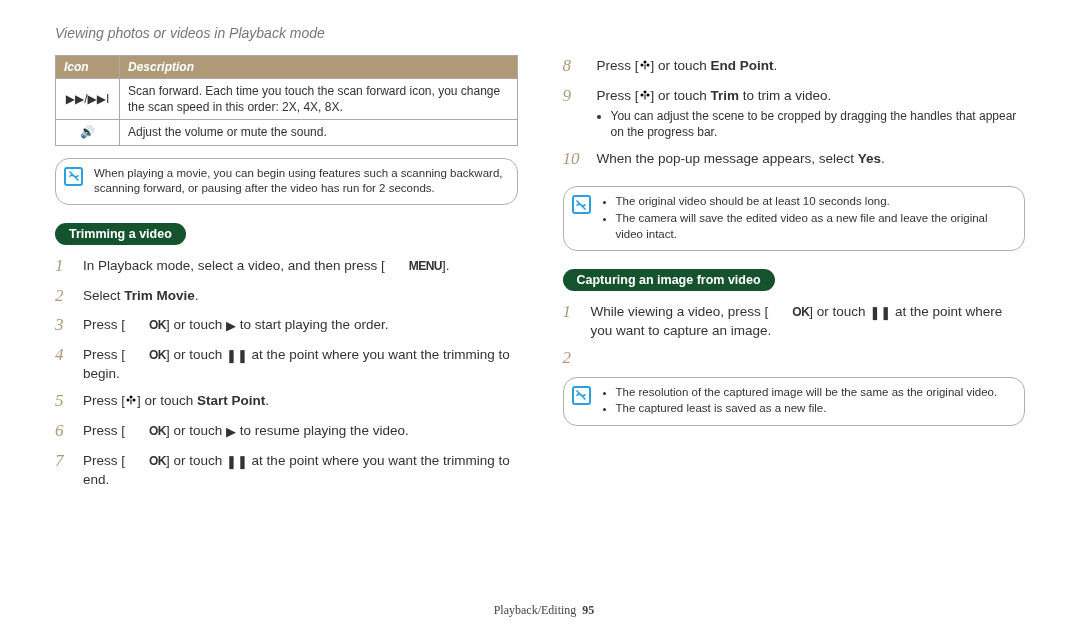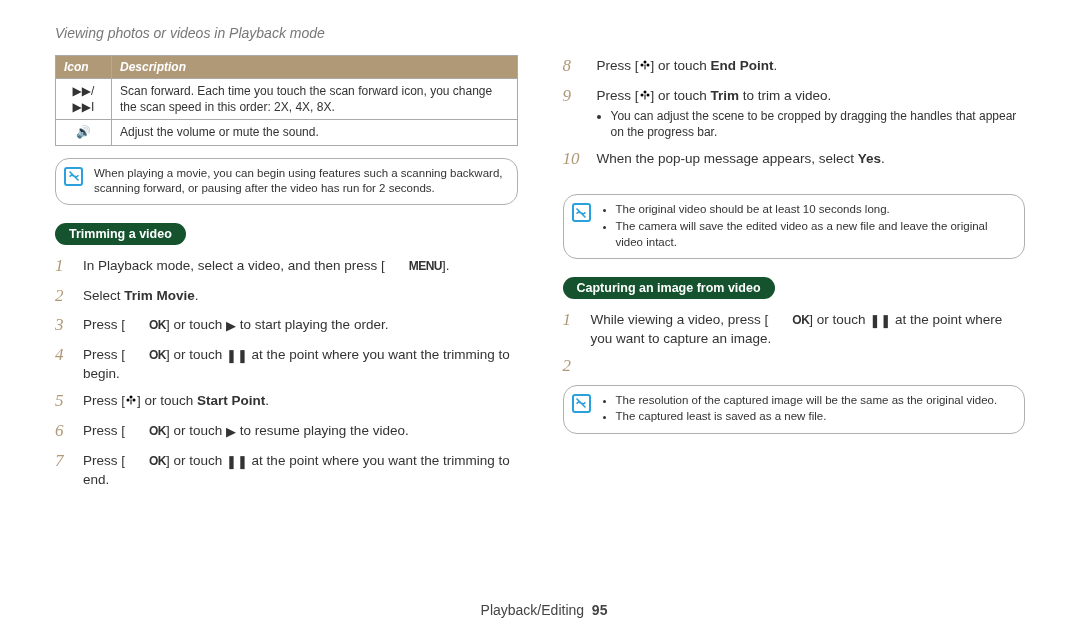--- a/index.html
+++ b/index.html
@@ -35,21 +35,21 @@
   table.icon-table th {
     background: #b09977;
     color: #fff;
     font-weight: bold;
     font-style: italic;
     font-size: 12px;
     text-align: left;
     padding: 4px 8px;
     border: 1px solid #aaa;
   }
-  table.icon-table th:first-child { width: 56px; }
+  table.icon-table th:first-child { width: 64px; }
   table.icon-table td {
     border: 1px solid #aaa;
     padding: 4px 8px;
     font-size: 12px;
     line-height: 1.35;
     vertical-align: middle;
   }
   .cell-icon { text-align: center; font-size: 14px; }
 
   
@@ -124,22 +124,23 @@
     padding-left: 24px;
   }
   .big-icon { font-size: 13px; display:inline-block; vertical-align:-1px;}
   .bold { font-weight: bold; }
 
   .footer {
     position: absolute;
     bottom: 12px;
     left: 8px; right: 0;
     text-align: center;
-    font-size: 14px;
+    font-size: 12px;
     color: #444;
+    font-family: Liberation Serif, serif;
   }
   .footer .pg { font-weight: bold; }
 
   
   .flower {
     display:inline-block;
     width:12px; height:12px;
     vertical-align:-1px;
   }
 </style>
@@ -276,21 +277,21 @@
       </div>
     </div>
 
     <div class="step">
       <div class="step-num wide">10</div>
       <div class="step-body">
         <span>When the pop-up message appears, select </span><span class="bold">Yes</span><span>.</span>
       </div>
     </div>
 
-    <div class="note" style="margin-top:24px;">
+    <div class="note" style="margin-top:16px;">
       <span class="note-icon">
         <svg viewBox="0 0 24 24">
             <path fill="none" stroke="#2aa0dd" stroke-width="3" d="M3 3 L21 21 M4 14 C4 4 20 20 20 10"></path>
           </svg>
       </span>
       <ul>
         <li>The original video should be at least 10 seconds long.</li>
         <li>The camera will save the edited video as a new file and leave the original video intact.</li>
       </ul>
     </div>

